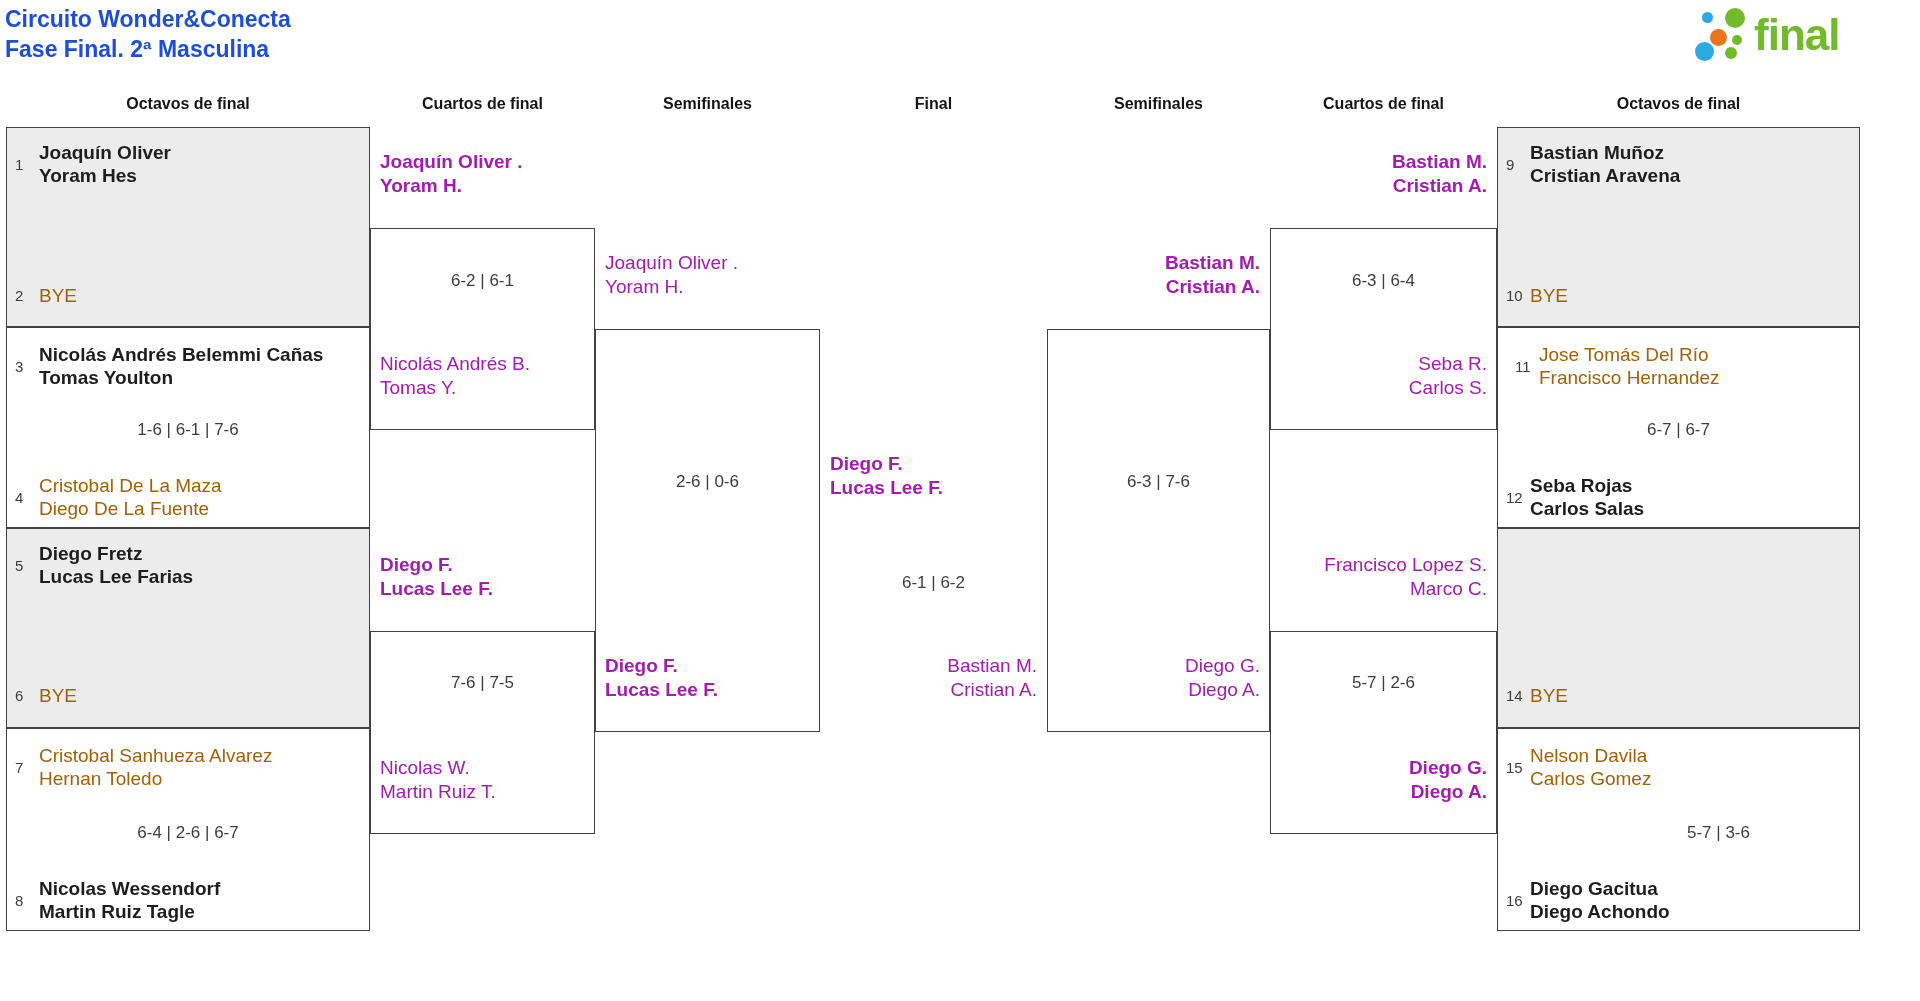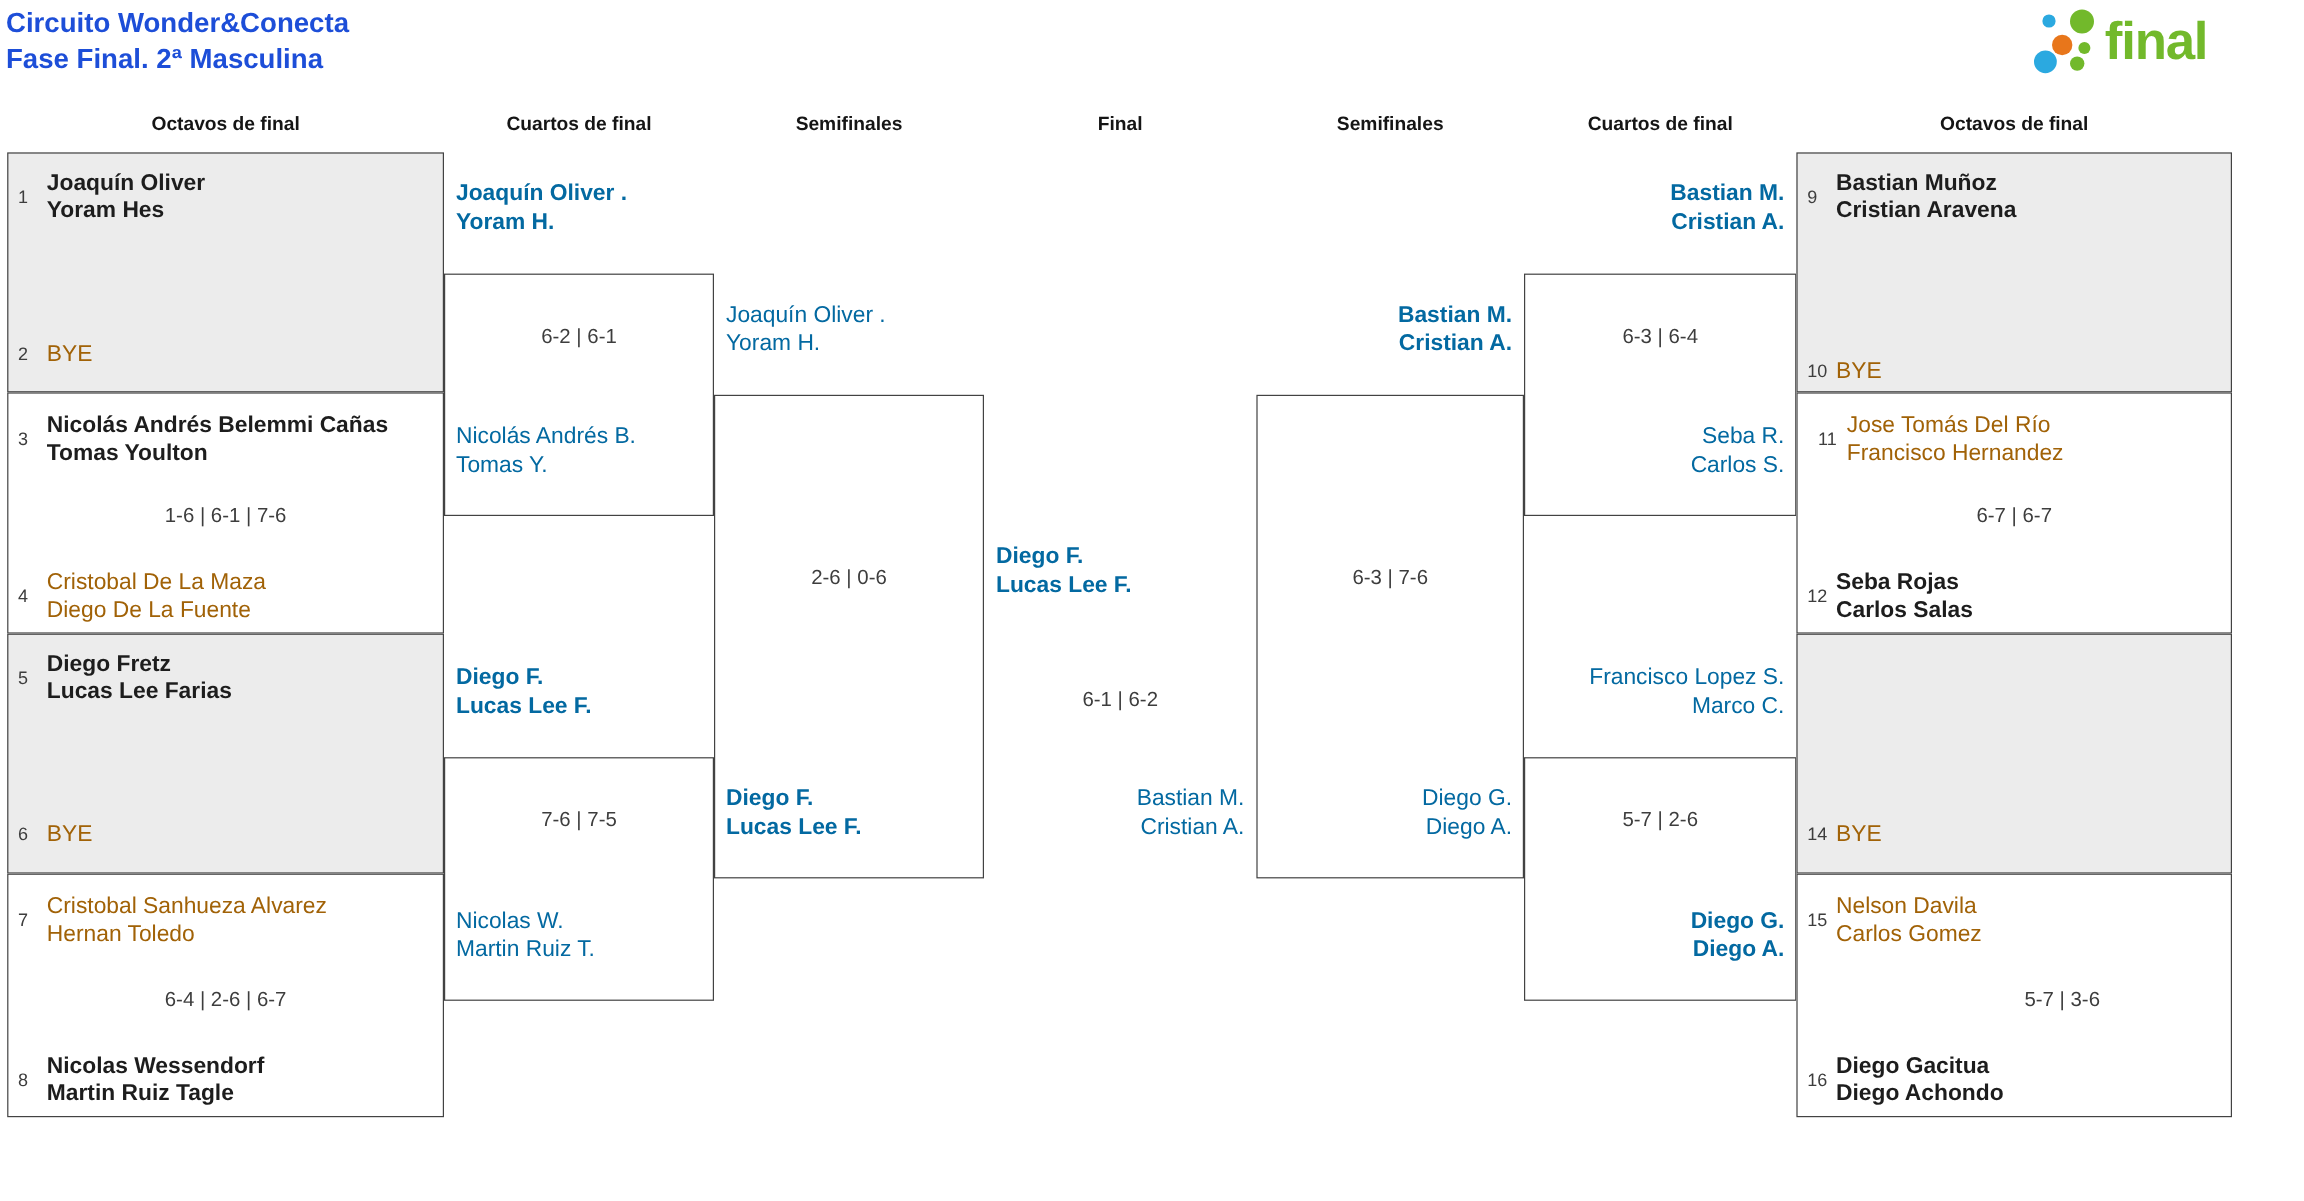--- a/index.html
+++ b/index.html
@@ -16,21 +16,21 @@
   
   .box{position:absolute;border:1px solid #424242;box-sizing:border-box;background:#fff;}
   .box.gray{background:#ececec;}
   
   .team-row{position:absolute;display:flex;align-items:center;box-sizing:border-box;}
   .seed{flex:none;width:24px;padding-left:9px;font-size:15px;color:#3d3d3d;}
   .names{font-size:19px;line-height:23px;color:#a16207;}
   .names .pline{display:block;}
   .bold-team{font-weight:bold;color:#1d1d1d;}
   
-  .adv-label{position:absolute;font-size:19px;line-height:24px;color:#0369a1;}
+  .adv-label{position:absolute;font-size:19px;line-height:24px;color:#a21caf;}
   .adv-label .pline{display:block;}
   .adv-label.right{text-align:right;}
   
   .score{position:absolute;font-size:17px;line-height:24px;color:#3d3d3d;text-align:center;}
 </style>
 </head>
 <body>
 
 <div class="stage">
 
@@ -130,21 +130,21 @@
       </span>
   </div>
 
   <div class="team-row" style="left:1497px;top:141px;width:363px;">
     <span class="seed">9</span>
     <span class="names bold-team">
         <span class="pline">Bastian Muñoz</span>
         <span class="pline">Cristian Aravena</span>
       </span>
   </div>
-  <div class="team-row" style="left:1497px;top:284px;width:363px;margin-top:14px;">
+  <div class="team-row" style="left:1497px;top:284px;width:363px;">
     <span class="seed">10</span>
     <span class="names">
         <span class="pline">BYE</span>
       </span>
   </div>
 
   <div class="team-row" style="left:1506px;top:343px;width:404px;">
     <span class="seed">11</span>
     <span class="names">
         <span class="pline">Jose Tomás Del Río</span>

